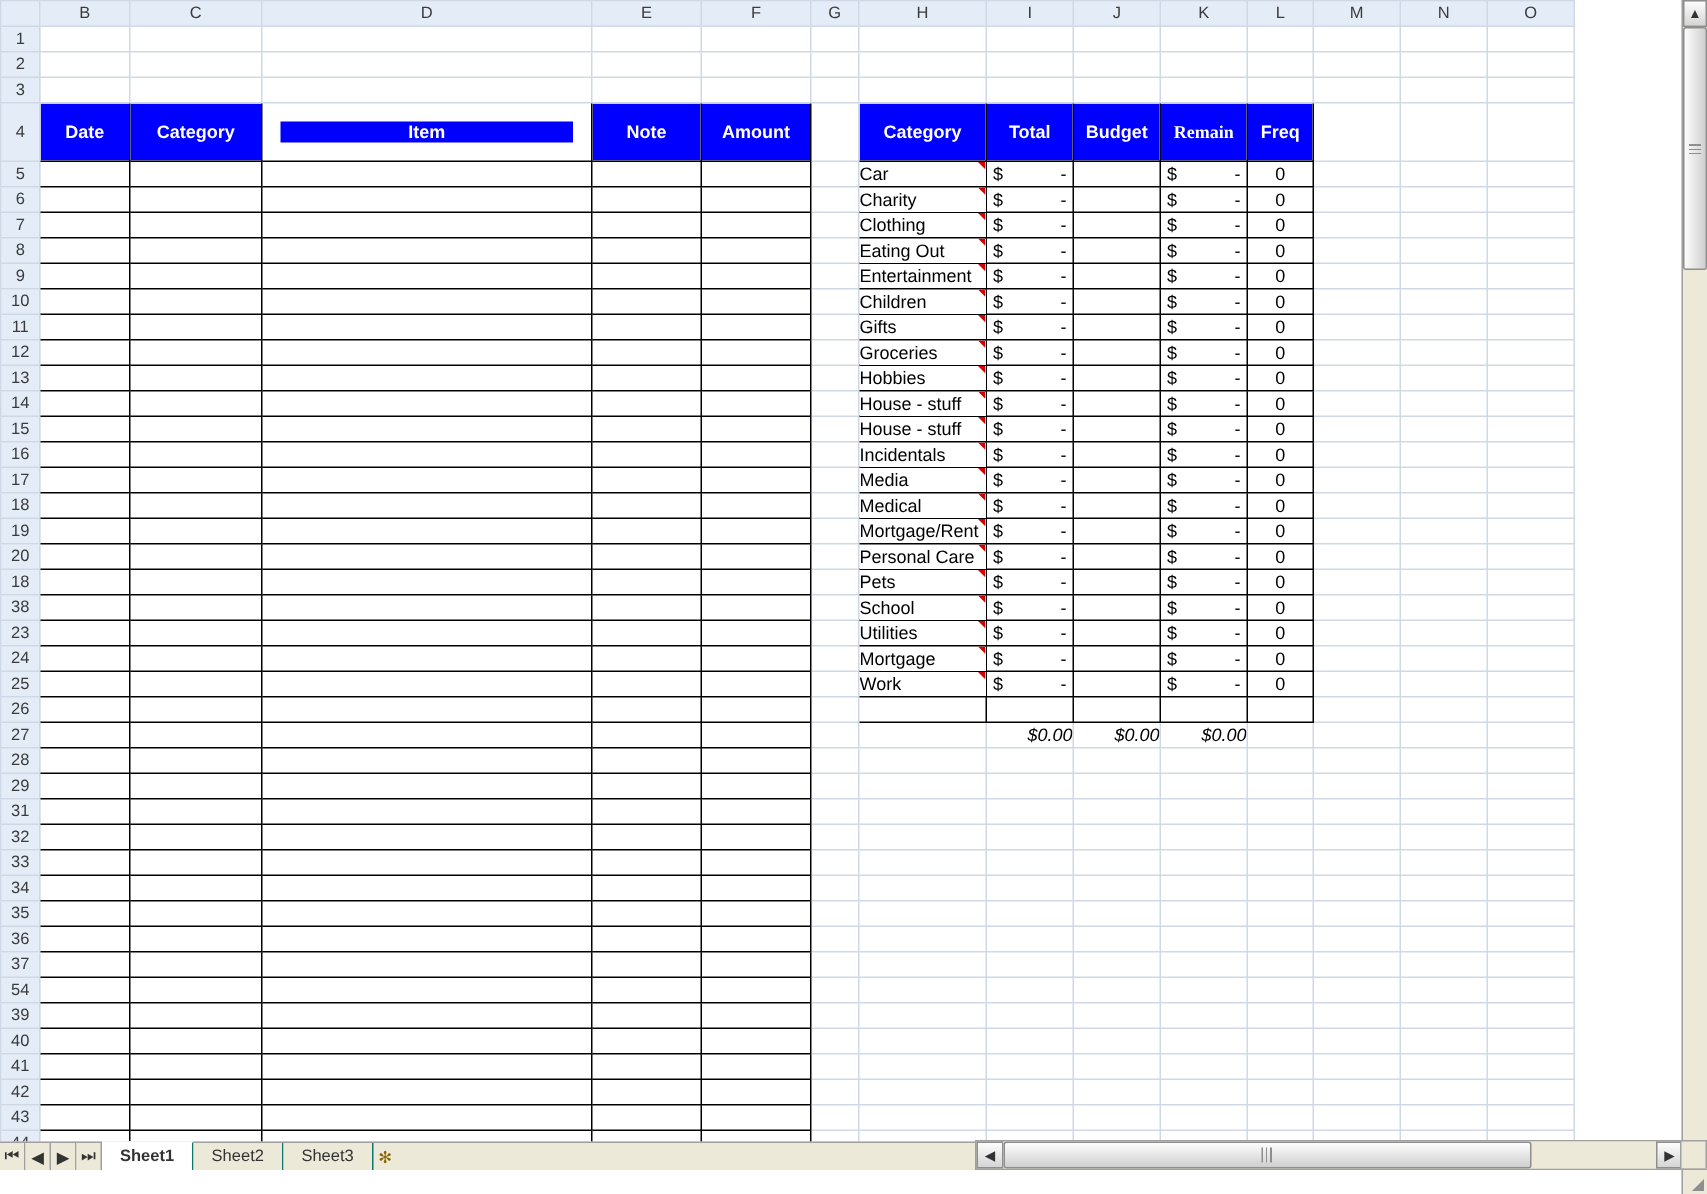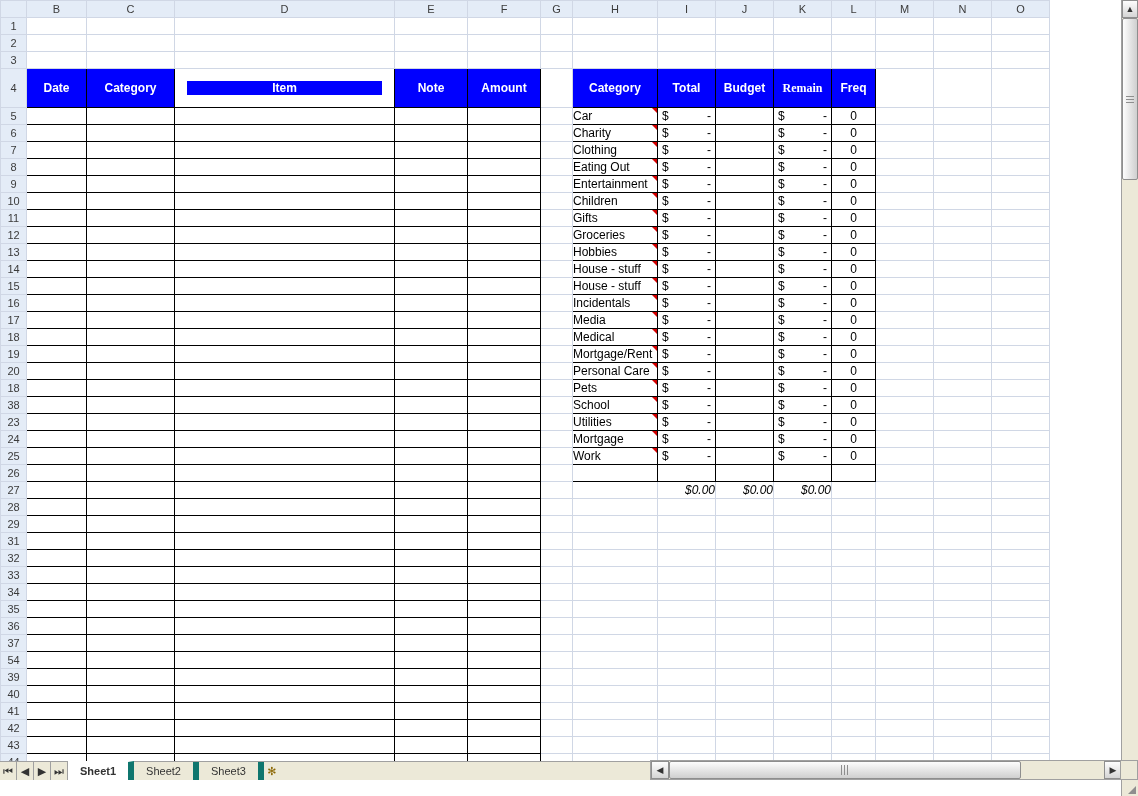--- a/index.html
+++ b/index.html
@@ -14,21 +14,21 @@
   .bord{border:1px solid #000 !important;}
   .txt-c{text-align:center;}
   .txt-r{text-align:right;font-style:italic;}
   .txt-l{text-align:left;padding-left:3px;}
   .money{display:flex;justify-content:space-between;padding:0 4px 0 4px;}
   .comment-mark{position:relative;}
   .comment-mark::after{content:"";position:absolute;top:0;right:0;width:0;height:0;border-top:5px solid #d40000;border-left:5px solid transparent;}
   
   .tabstrip{position:absolute;left:0;right:16px;bottom:16px;height:18px;background:#ece9d8;border-top:1px solid #a0a0a0;display:flex;align-items:stretch;font-size:11px;}
   .navbtn{width:16px;display:flex;align-items:center;justify-content:center;border-right:1px solid #a0a0a0;background:#ece9d8;color:#333;cursor:pointer;}
-  .tab{position:relative;padding:0 12px;display:flex;align-items:center;background:#ece9d8;border-right:6px solid #0f766e;cursor:pointer;color:#333;}
+  .tab{position:relative;padding:0 12px;display:flex;align-items:center;background:#ece9d8;border-right:1px solid #0f766e;cursor:pointer;color:#333;}
   .tab.active{background:#fff;font-weight:bold;border-top:1px solid #fff;margin-top:-1px}
   .tab.active::before,.tab.active::after{content:"";position:absolute;top:0;width:0;height:0;}
   .tabend{flex:1;background:#ece9d8;}
   .hscroll-area{position:absolute;left:650px;right:16px;bottom:16px;height:18px;background:#ece9d8;border:1px solid #a0a0a0;border-right:none;display:flex;align-items:stretch;}
   .hscroll-btn{width:16px;background:linear-gradient(#fdfdfd,#d5d5d5);border:1px solid #8e8e8e;display:flex;align-items:center;justify-content:center;cursor:pointer;font-size:9px;color:#333;}
   .hscroll-track{flex:1;background:#ece9d8;position:relative;}
   .hscroll-thumb{position:absolute;left:0;top:0;bottom:0;width:350px;background:linear-gradient(#fdfdfd,#cfcfcf);border:1px solid #8e8e8e;border-radius:2px;}
   .hscroll-thumb::after{content:"";position:absolute;left:50%;top:3px;bottom:3px;width:8px;margin-left:-4px;background:repeating-linear-gradient(90deg,#8e8e8e 0 1px,transparent 1px 3px);}
   
   .vscroll{position:absolute;top:0;right:0;bottom:16px;width:16px;background:#ece9d8;border-left:1px solid #a0a0a0;display:flex;flex-direction:column;}

